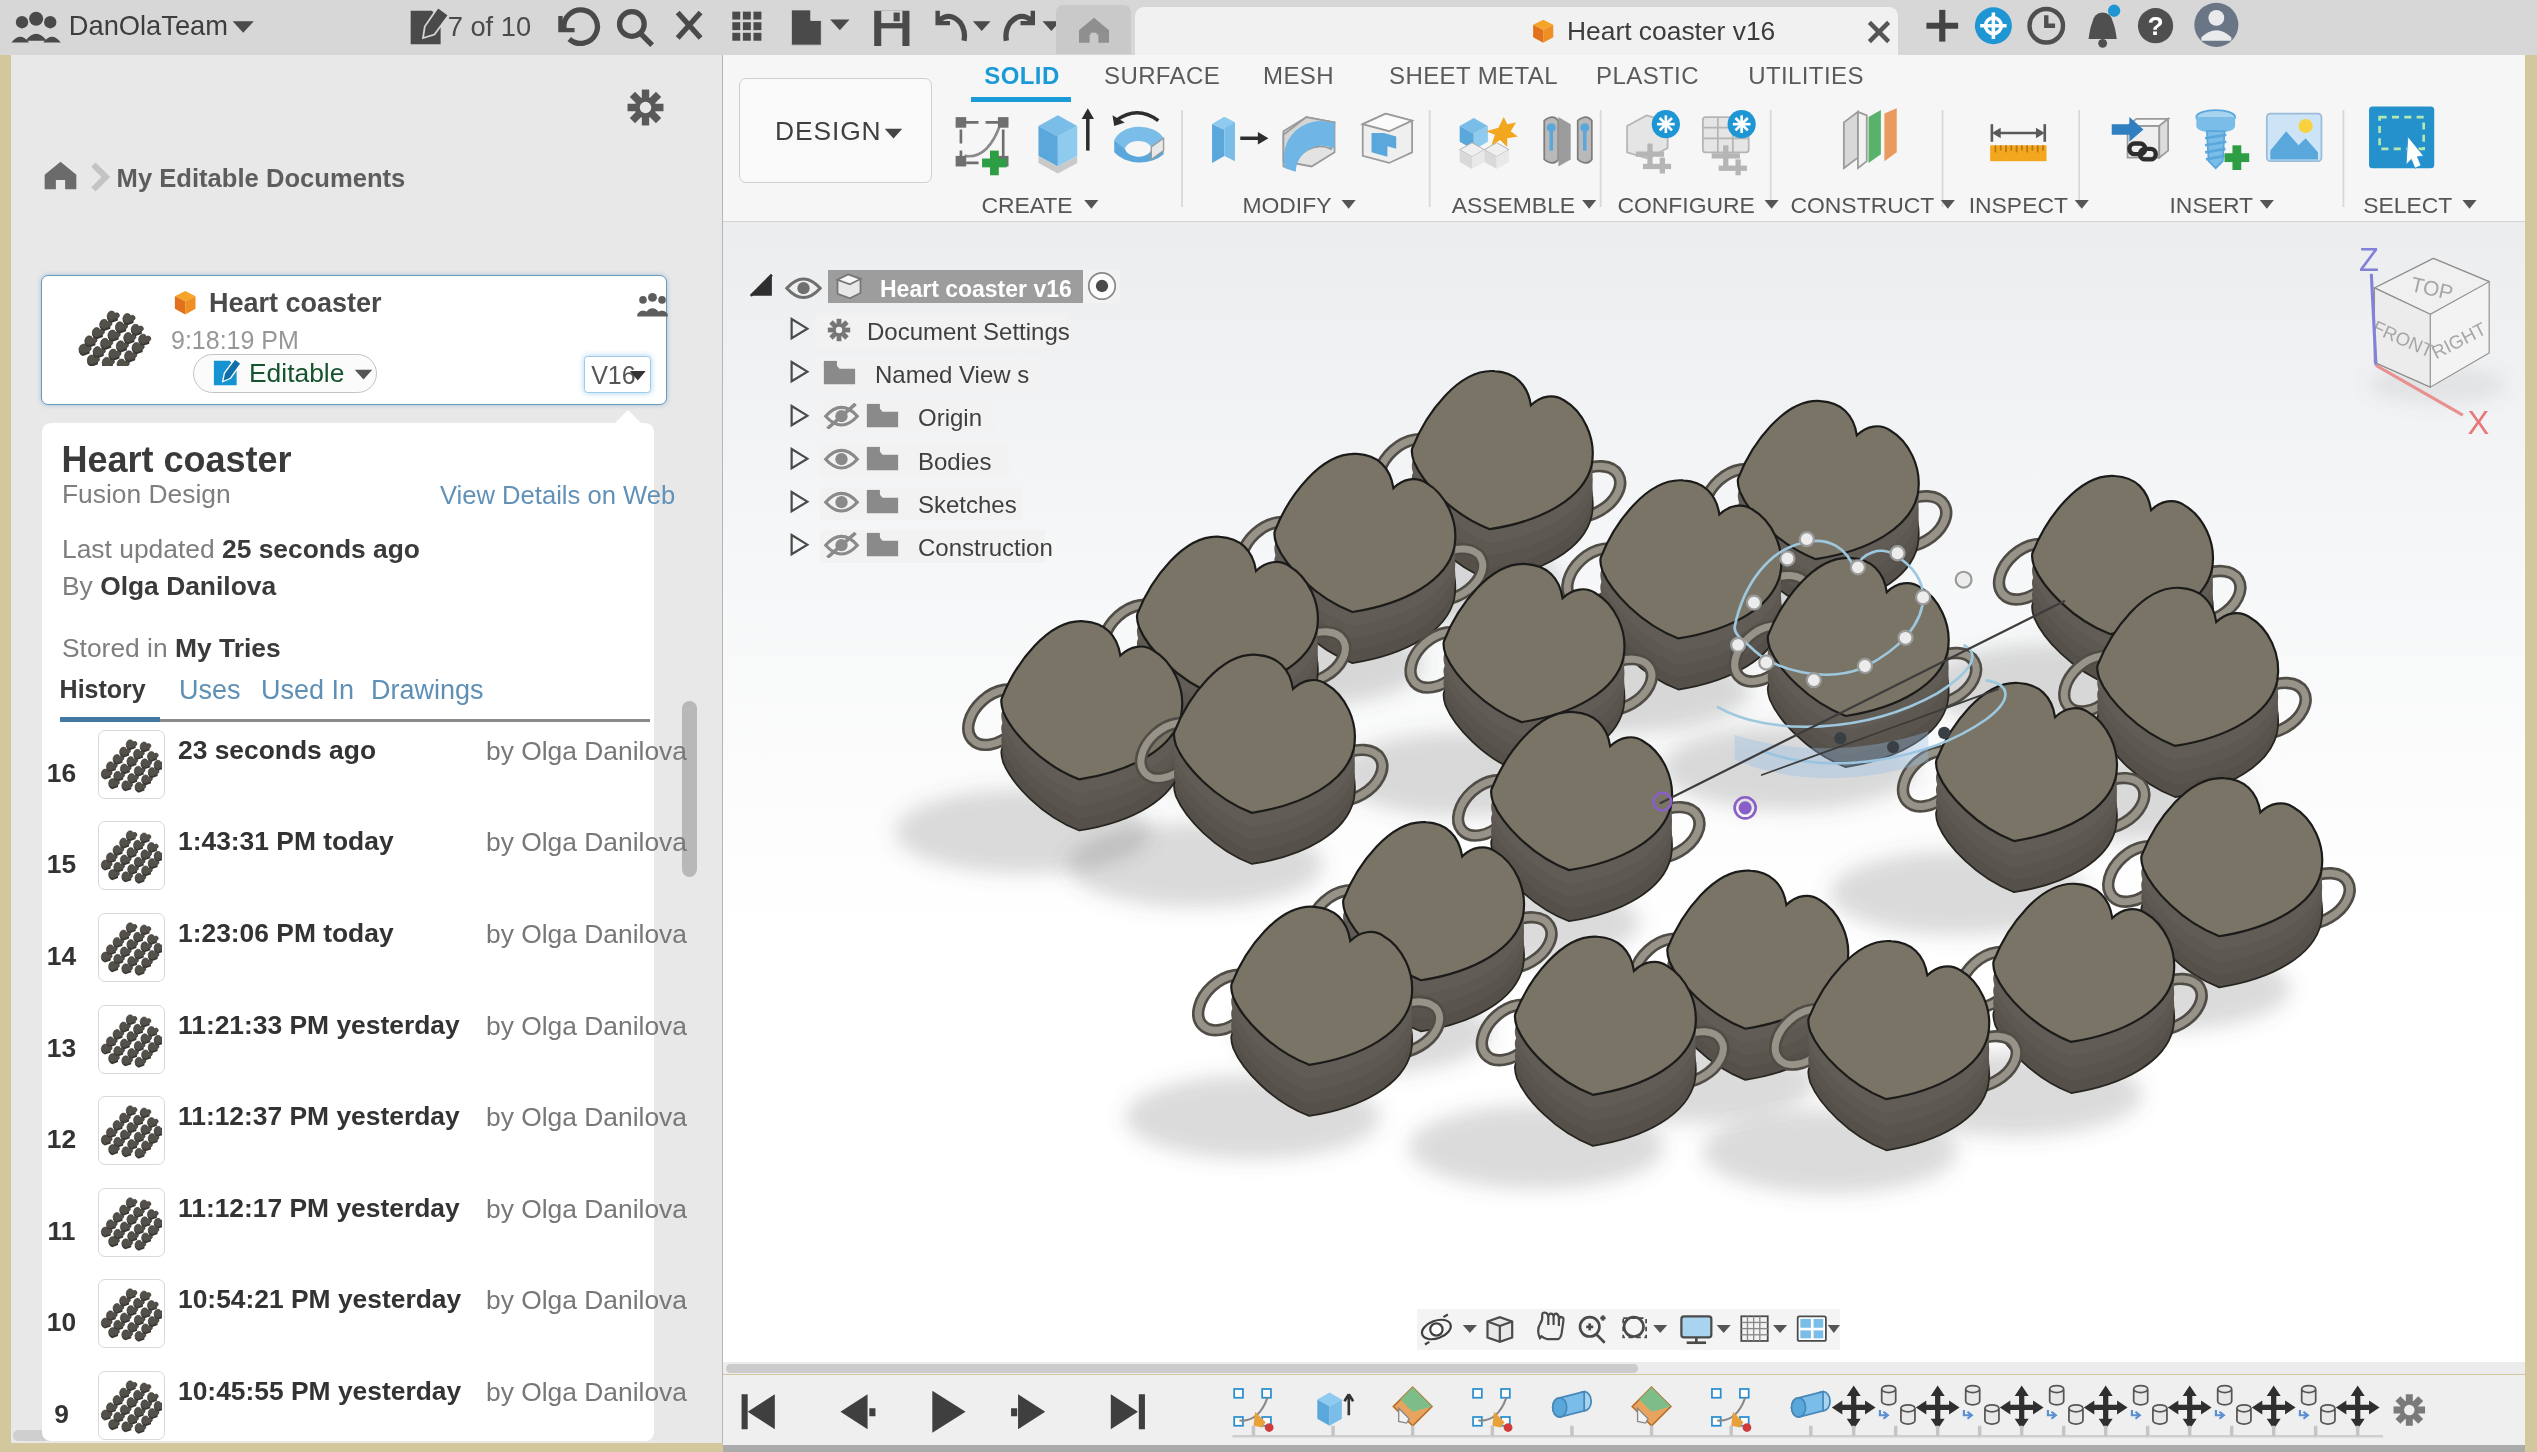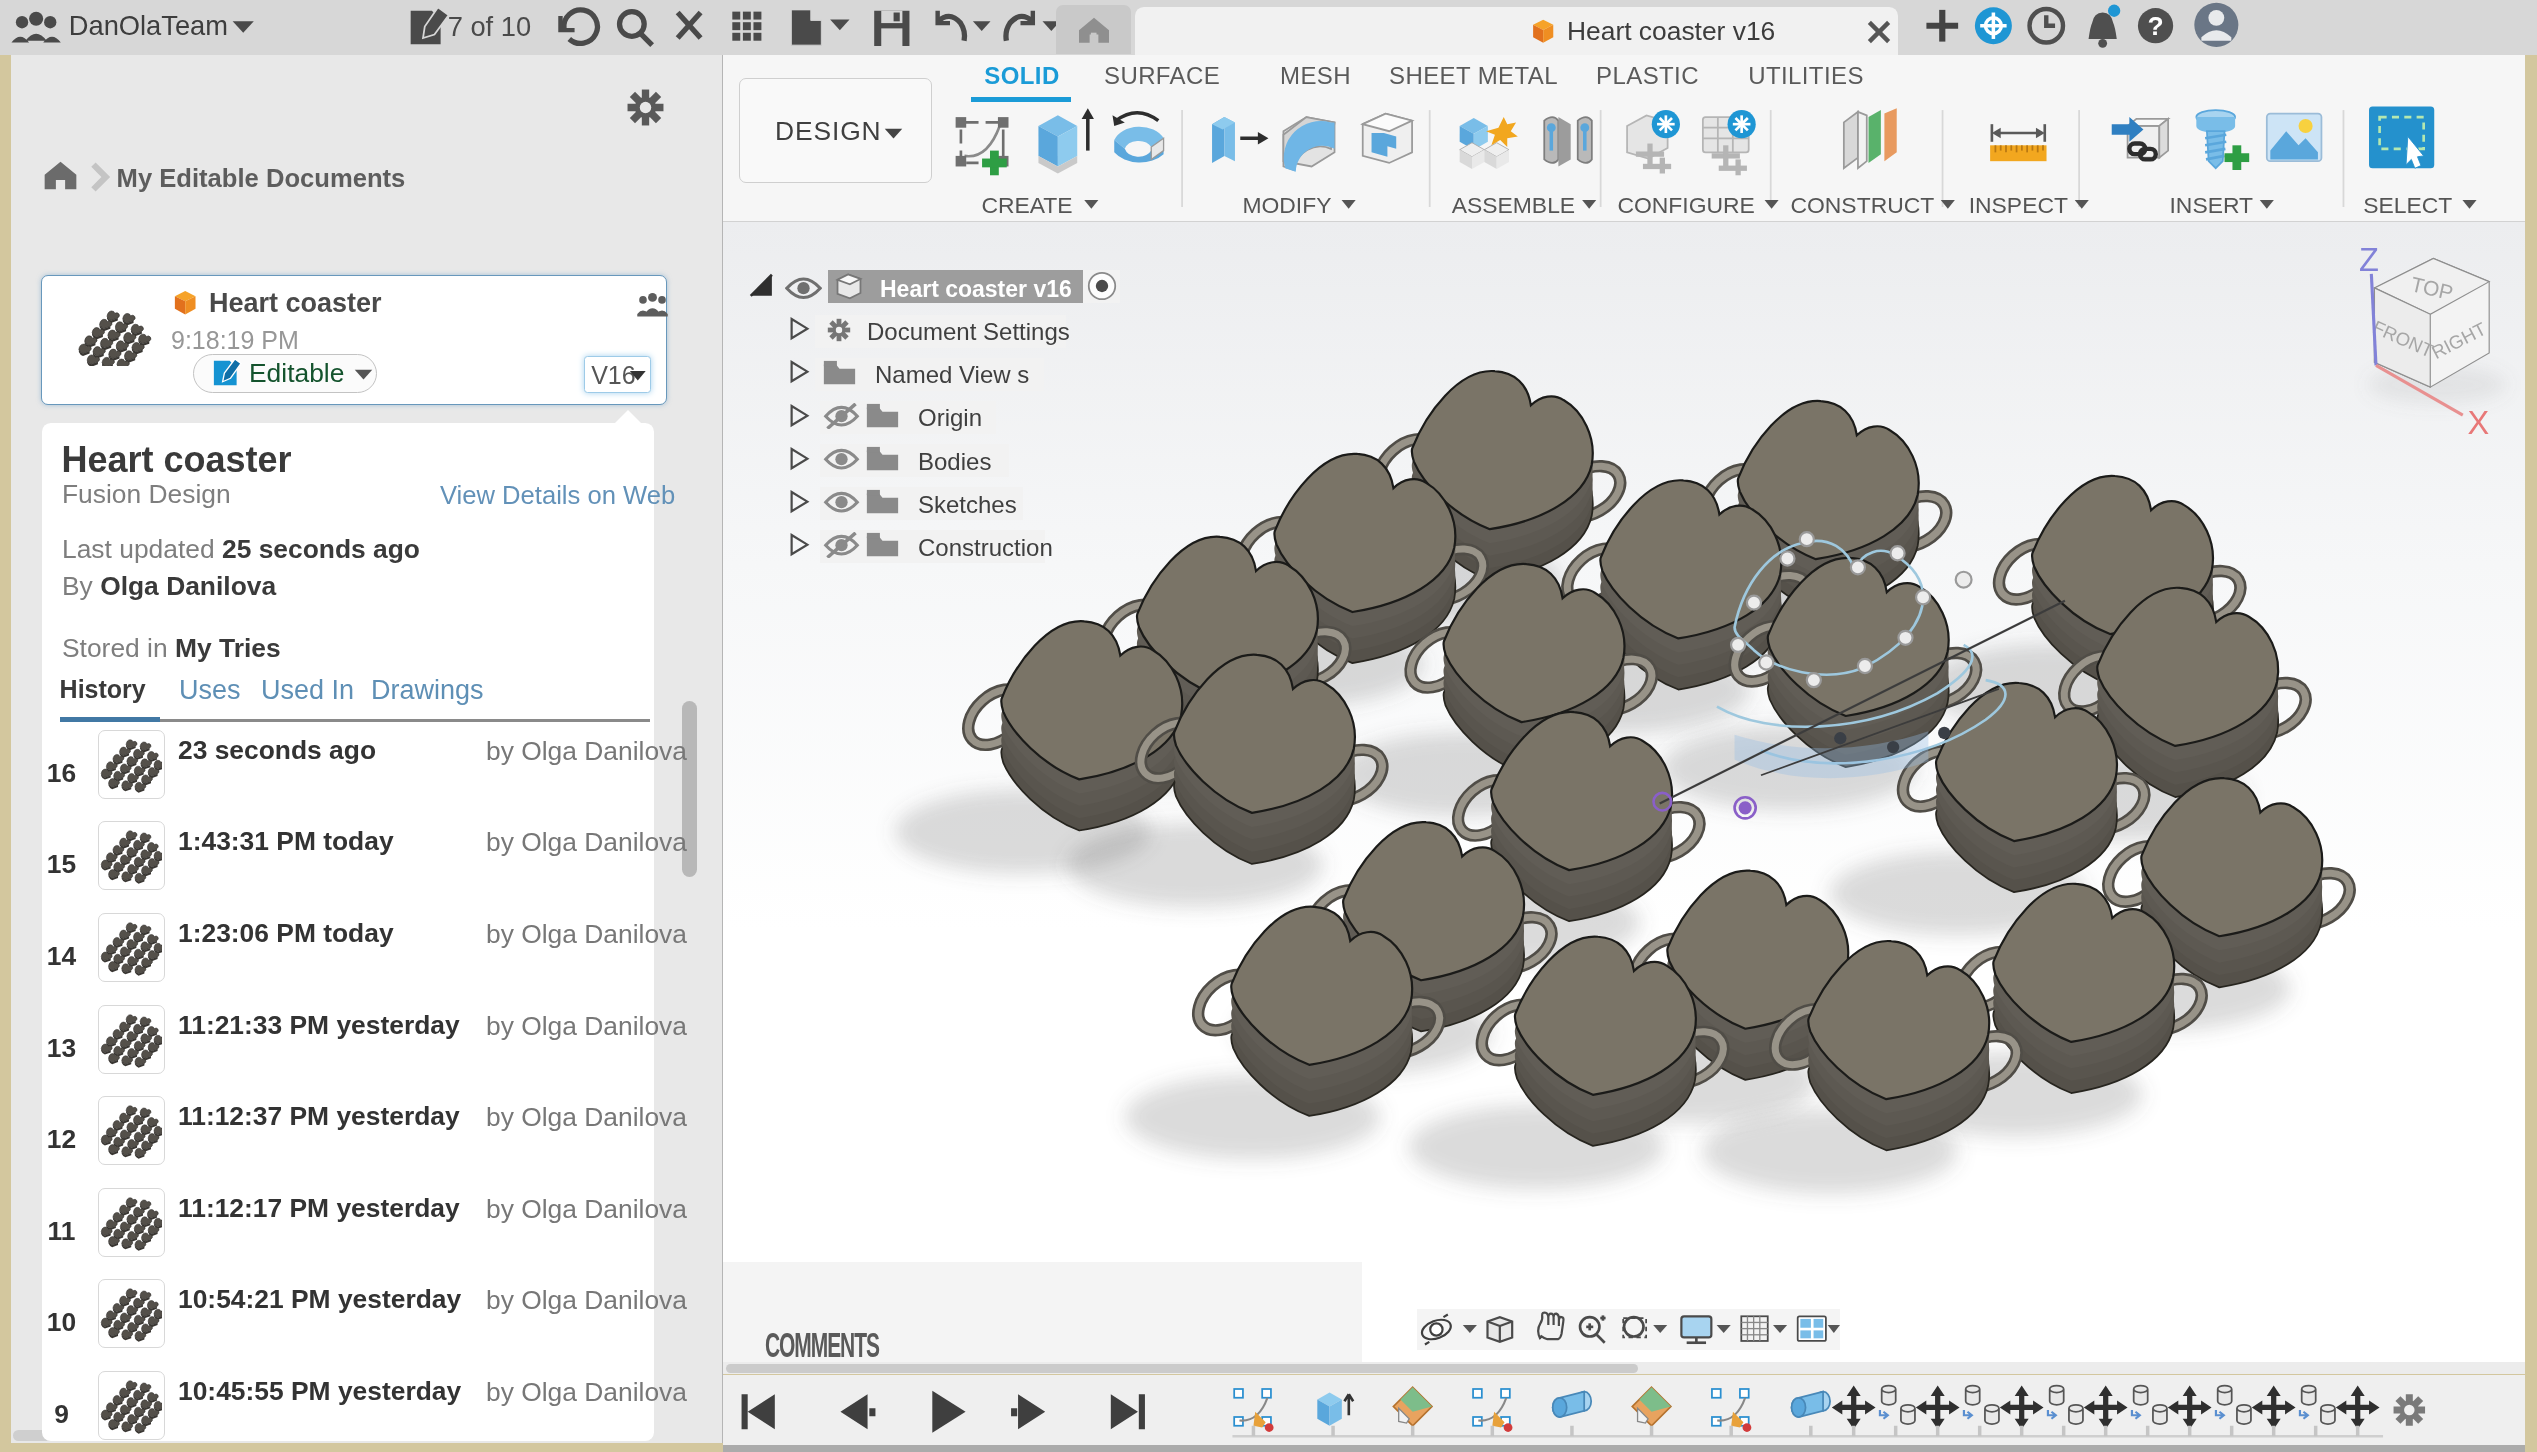--- a/index.html
+++ b/index.html
@@ -294,21 +294,21 @@
   <div class="abs" id="ribbon">
     <div class="abs" style="left:16px;top:23px;width:193px;height:105px;border:1.8px solid #cfcfcf;border-radius:7px;background:#f9f9f9">
       <div class="abs" style="left:35px;top:37px;font-size:26.4px;color:#3f3f3f;letter-spacing:0.9px">DESIGN</div>
       <svg class="abs" style="left:143px;top:48px" width="21" height="14" viewBox="0 0 24 16">
           <path d="M2 2 l10 11 10-11 z" fill="#444"></path>
         </svg>
     </div>
     <div class="rtab" style="left:255px;width:88px;text-align:center;color:#1a9bd7;font-weight:bold">SOLID</div>
     <div class="abs" style="left:248px;top:42px;width:100px;height:5.3px;background:#1a9bd7"></div>
     <div class="rtab" style="left:381px;width:116px;text-align:center">SURFACE</div>
-    <div class="rtab" style="left:540px;width:88px;text-align:right">MESH</div>
+    <div class="rtab" style="left:540px;width:88px;text-align:left">MESH</div>
     <div class="rtab" style="left:666px;width:164px;text-align:right">SHEET METAL</div>
     <div class="rtab" style="left:868px;width:113px;text-align:center">PLASTIC</div>
     <div class="rtab" style="left:1022px;width:122px;text-align:center">UTILITIES</div>
     <svg class="abs" style="left:0;top:48px" width="1802" height="119" viewBox="0 0 2045 135">
       <g stroke="#d8d8d8" stroke-width="2">
         <line x1="521" y1="8" x2="521" y2="118"></line>
           <line x1="802" y1="8" x2="802" y2="118"></line>
           <line x1="996" y1="8" x2="996" y2="118"></line>
         <line x1="1189" y1="8" x2="1189" y2="118"></line>
           <line x1="1384" y1="8" x2="1384" y2="118"></line>
@@ -980,23 +980,20 @@
         <path d="M4 15 Q 22 -5 40 15 Q 22 35 4 15 z" fill="none" stroke="#8a8a8a" stroke-width="3.5"></path>
         <circle cx="22" cy="15" r="7" fill="#8a8a8a"></circle>
         <line x1="6" y1="29" x2="38" y2="1" stroke="#8a8a8a" stroke-width="4"></line>
       </svg>
     <svg class="abs" style="left:143px;top:309px" width="33" height="26.4" viewBox="0 0 38 30">
         <path d="M1 6 h14 l4 5 h18 v18 h-36 z" fill="#8a8a8a"></path>
         <rect x="1" y="2" width="15" height="6" fill="#8a8a8a"></rect>
       </svg>
     <div class="trow" style="left:195px;top:312px">Construction</div>
   </div>
-  <div class="abs" id="comments">
-    <div class="abs" style="left:42px;top:63px;font-size:35px;font-weight:bold;color:#5a5a5a;transform:scaleX(0.60);transform-origin:left;letter-spacing:-1.8px">COMMENTS</div>
-  </div>
   <div class="abs" id="timeline"><svg width="1802" height="70" viewBox="0 0 2045 80">
 <line x1="575" y1="70" x2="1890" y2="70" stroke="#cfcfcf" stroke-width="3"></line>
 <g fill="#3f3f3f">
 <path d="M14 22 v40 h7 v-40 z M52 22 L21 42 l31 20 z"></path>
 <path d="M158 22 L127 42 l31 20 z M160 38 h7 v9 h-7 z"></path>
 <path d="M232 18 L270 42 L232 66 z"></path>
 <path d="M330 22 L361 42 l-31 20 z M322 38 h7 v9 h-7 z"></path>
 <path d="M436 22 L467 42 l-31 20 z M468 22 v40 h7 v-40 z"></path>
 </g>
 <g transform="translate(575,14)">

